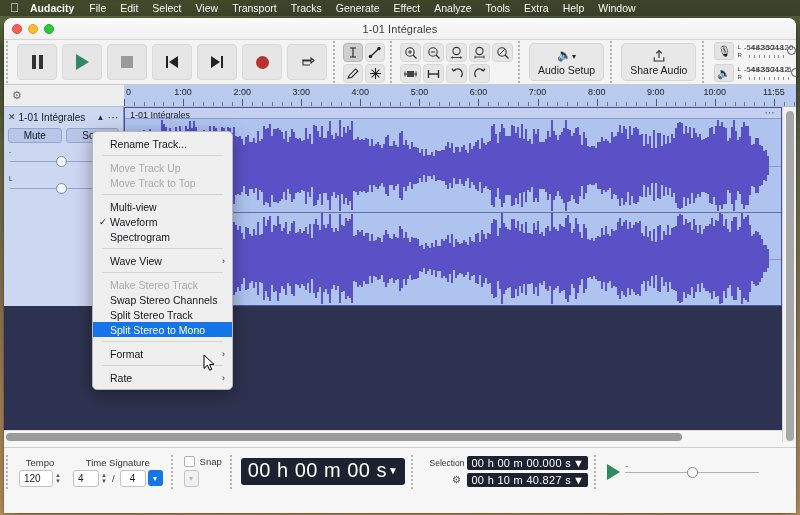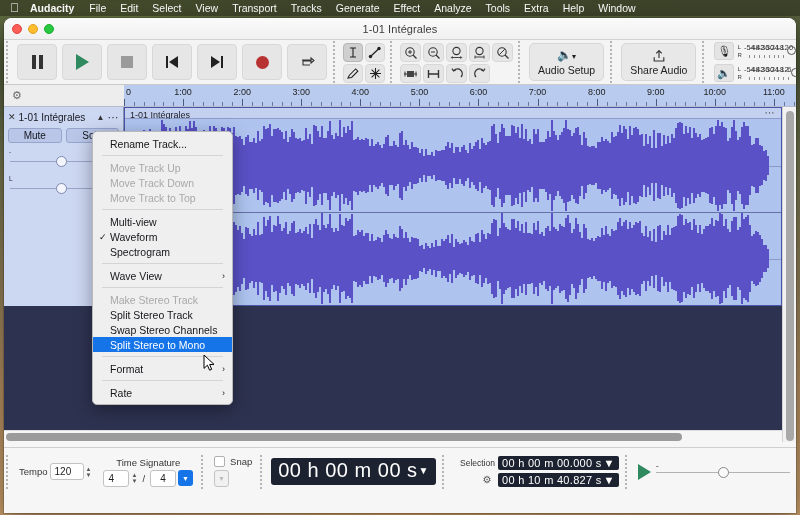--- a/index.html
+++ b/index.html
@@ -538,21 +538,21 @@
           <i class="min" style="left: 561.286px;"></i>
           <i class="min" style="left: 571.133px;"></i>
           <i class="min" style="left: 580.98px;"></i>
           <span class="lab" style="left: 590.827px;">10:00</span>
           <i class="maj" style="left: 590.827px;"></i>
           <i class="min" style="left: 600.674px;"></i>
           <i class="min" style="left: 610.522px;"></i>
           <i class="min" style="left: 620.369px;"></i>
           <i class="min" style="left: 630.216px;"></i>
           <i class="min" style="left: 640.063px;"></i>
-          <span class="lab" style="left: 649.91px;">11:00</span>
+          <span class="lab" style="left: 649.91px;">11:55</span>
           <i class="maj" style="left: 649.91px;"></i>
           <i class="min" style="left: 659.757px;"></i>
           <i class="min" style="left: 669.604px;"></i>
         </div>
     </div>
 
     <div class="trackarea">
       <div class="track">
 
         <div class="tpanel">
@@ -1247,21 +1247,21 @@
       </div>
       <div class="hscroll">
         <div class="thumb"></div>
       </div>
     </div>
 
     <div class="bottombars">
 
       <div class="grip" style="height:36px;align-self:center;"></div>
       <div class="bb-sec" style="padding:0 6px;gap:12px;">
-        <div style="display:flex;flex-direction:row;gap:2px;align-items:center;">
+        <div style="display:flex;flex-direction:column;gap:2px;align-items:center;">
           <span class="fieldlab">Tempo</span>
           <span class="numbox">
             <span class="numin">120</span>
             <span class="stepper">▲<br>▼</span>
           </span>
         </div>
         <div style="display:flex;flex-direction:column;gap:2px;align-items:center;">
           <span class="fieldlab">Time Signature</span>
           <span class="numbox">
             <span class="numin" style="width:26px">4</span>
@@ -1331,23 +1331,20 @@
 
     <div class="ctxmenu" id="ctxmenu">
         <div class="item">
           <span>Rename Track...</span>
         </div>
         <div class="sep"></div>
         <div class="item dis">
           <span>Move Track Up</span>
         </div>
         <div class="item dis">
-          <span>Move Track Down</span>
-        </div>
-        <div class="item dis">
           <span>Move Track to Top</span>
         </div>
         <div class="sep"></div>
         <div class="item">
           <span>Multi-view</span>
         </div>
         <div class="item">
           <span class="ck">✓</span>
           <span>Waveform</span>
         </div>
@@ -1357,24 +1354,24 @@
         <div class="sep"></div>
         <div class="item">
           <span>Wave View</span>
           <span class="arr">›</span>
         </div>
         <div class="sep"></div>
         <div class="item dis">
           <span>Make Stereo Track</span>
         </div>
         <div class="item">
+          <span>Swap Stereo Channels</span>
+        </div>
+        <div class="item">
           <span>Split Stereo Track</span>
-        </div>
-        <div class="item">
-          <span>Swap Stereo Channels</span>
         </div>
         <div class="item hl">
           <span>Split Stereo to Mono</span>
         </div>
         <div class="sep"></div>
         <div class="item">
           <span>Format</span>
           <span class="arr">›</span>
         </div>
         <div class="sep"></div>

